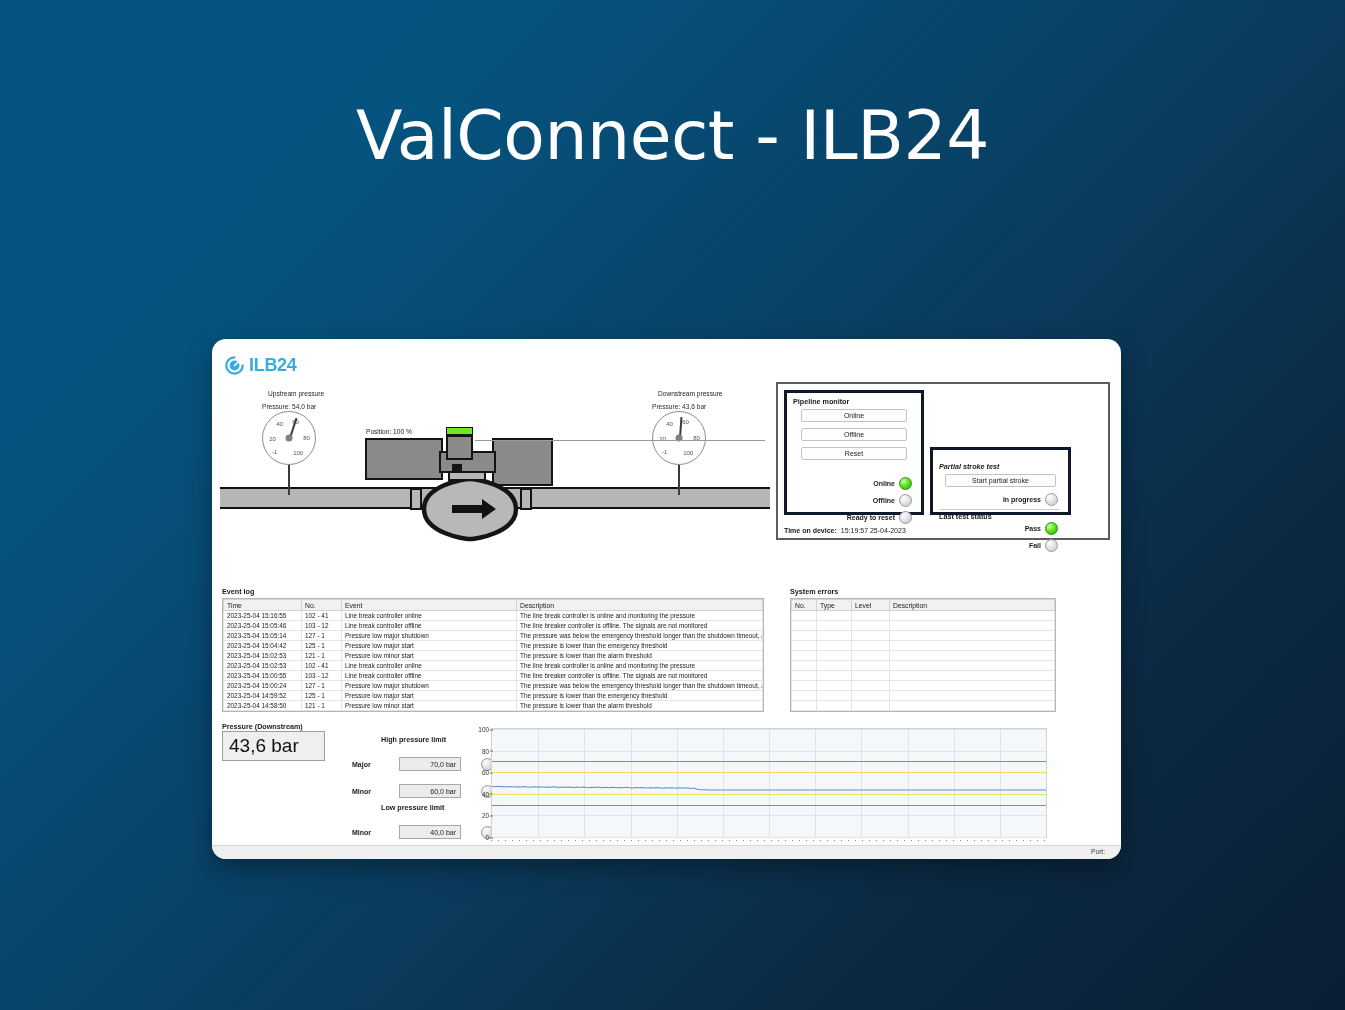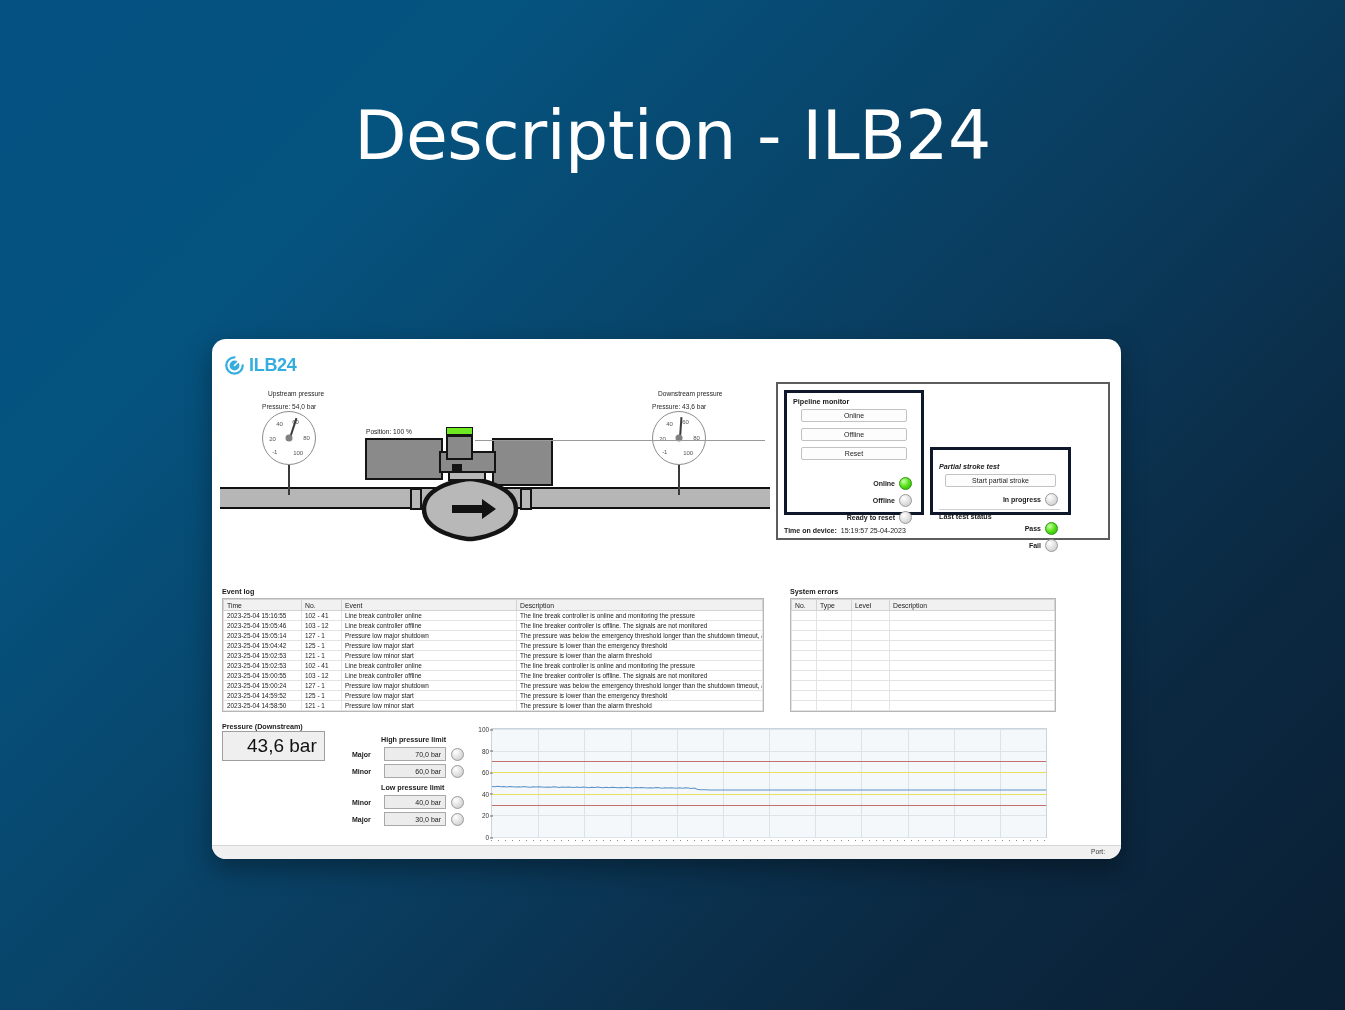--- a/index.html
+++ b/index.html
@@ -117,24 +117,24 @@
   #event-log { position: absolute; left: 10px; top: 248px; width: 542px; }
   #event-log .box { border: 1px solid #b6b6b6; }
   #sys-errors { position: absolute; left: 578px; top: 248px; width: 266px; }
   #sys-errors .box { border: 1px solid #b6b6b6; }
 
   
   #pressure-section { position: absolute; left: 10px; top: 383px; width: 890px; height: 130px; }
   .pr-title { font-size: 7.2px; font-weight: bold; color: #1a1a1a; }
   #pressure-readout {
     width: 103px; height: 30px; background: #efefef; border: 1px solid #9e9e9e;
-    font-size: 19px; color: #111; display: flex; align-items: center; padding-left: 24px;
+    font-size: 19px; color: #111; display: flex; align-items: center; padding-left: 6px;
   }
   .lim-head { font-size: 7.2px; font-weight: bold; color: #1a1a1a; text-align: left; width: 122px; }
-  .lim-row { display: flex; align-items: center; gap: 5px; margin-top: 3px; }
+  .lim-row { display: flex; align-items: center; gap: 20px; margin-top: 13px; }
   .lim-name { width: 27px; font-size: 7px; font-weight: bold; color: #1a1a1a; }
   .lim-val {
     width: 62px; height: 14px; background: #ececec; border: 1px solid #a8a8a8;
     font-size: 7px; color: #1a1a1a; text-align: right; padding-right: 4px; line-height: 13px;
   }
 
   
   #chart-box {
     position: absolute; left: 245px; top: 2px; width: 580px; height: 128px;
   }
@@ -156,21 +156,21 @@
 
   #card-footer {
     position: absolute; left: 0; right: 0; bottom: 0; height: 14px;
     background: #f0f0f0; border-top: 1px solid #d6d6d6;
   }
   #port-label { position: absolute; right: 16px; top: 2px; font-size: 6.6px; color: #3a3a3a; }
 </style>
 </head>
 <body>
 
-<div id="hero-title">Description - ILB24</div>
+<div id="hero-title">ValConnect - ILB24</div>
 
 <div id="app-card">
 
   <div class="logo-row">
     <span class="logo-mark">
       <svg viewBox="0 0 24 24" width="21" height="21">
         <path d="M12 2.6a9.4 9.4 0 1 0 9.4 9.4" fill="none" stroke="#36addf" stroke-width="2.6" stroke-linecap="round"></path>
         <circle cx="12" cy="12" r="5.6" fill="#36addf"></circle>
         <path d="M12 12 L16.6 7.6" stroke="#ffffff" stroke-width="1.7" stroke-linecap="round"></path>
       </svg>

